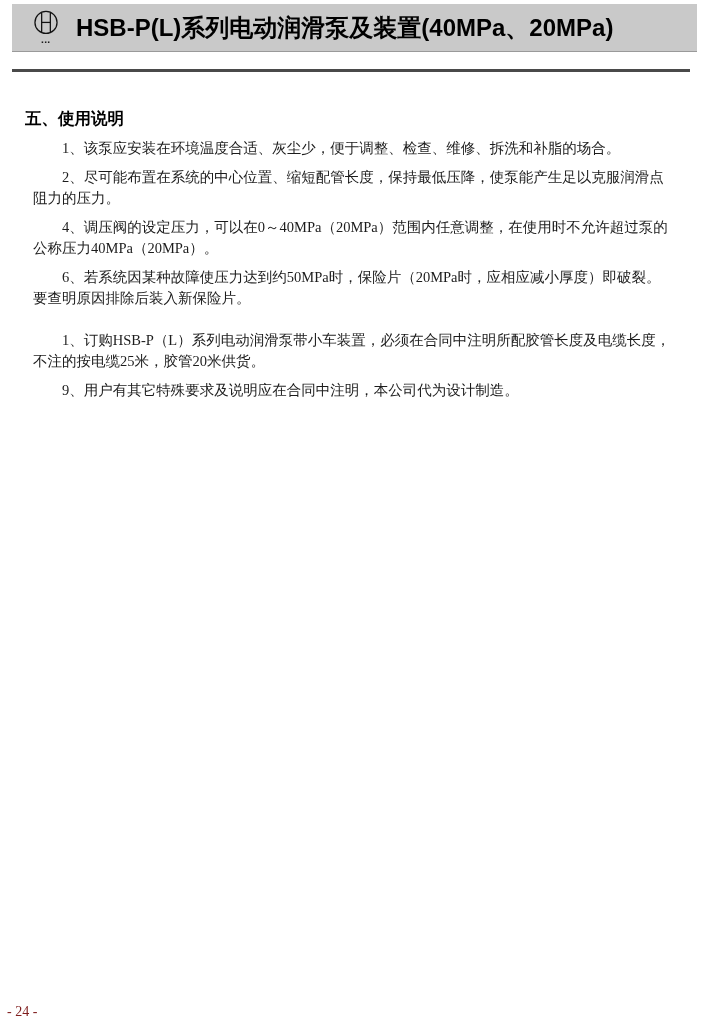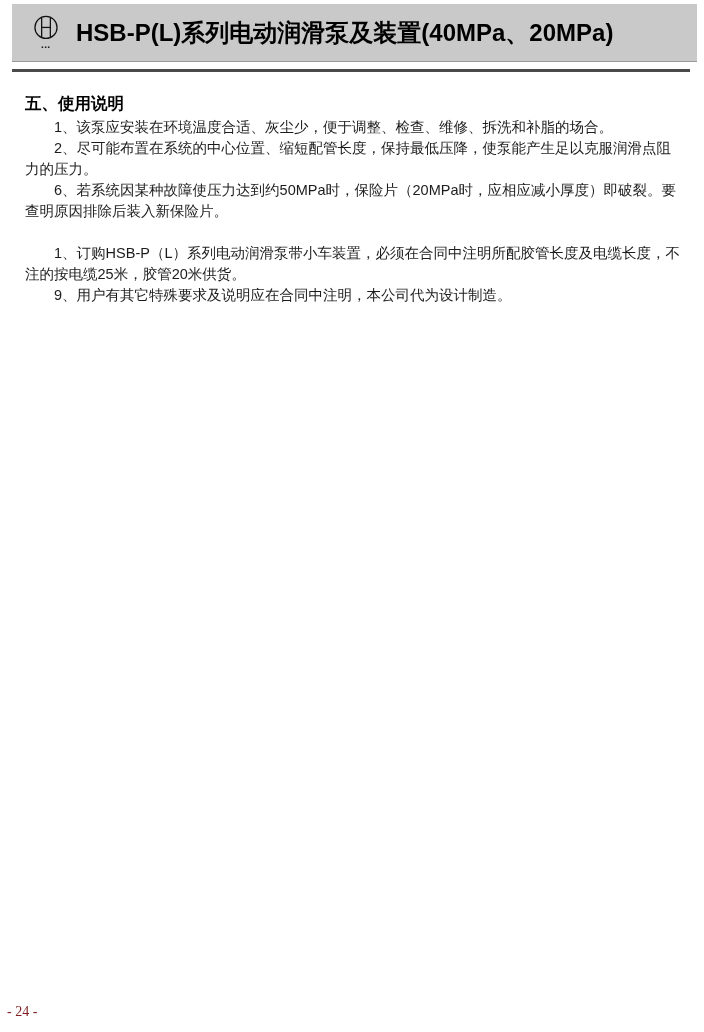--- a/index.html
+++ b/index.html
@@ -16,21 +16,21 @@
     background: #ffffff;
     font-family: "Liberation Sans", "DejaVu Sans", sans-serif;
     color: var(--text);
     overflow: hidden;
   }
   .header-bar {
     position: absolute;
     left: 12px;
     top: 4px;
     width: 685px;
-    height: 58px;
+    height: 48px;
     background: var(--header-bg);
     display: flex;
     align-items: center;
     border-bottom: 1px solid #9a9a9a;
   }
   .logo {
     margin-left: 17px;
     width: 34px;
     display: flex;
     flex-direction: column;
@@ -58,36 +58,37 @@
     position: absolute;
     left: 12px;
     top: 69px;
     width: 678px;
     height: 3px;
     background: var(--rule);
   }
   .content {
     position: absolute;
     left: 25px;
-    top: 92px;
+    top: 108px;
     width: 657px;
     font-size: 14.5px;
     line-height: 21px;
+    font-family: Liberation Serif, serif;
   }
   .section { margin: 0; }
   .section + .section { margin-top: 21px; }
   .section-heading {
     font-size: 16.5px;
     font-weight: bold;
     line-height: 22px;
     margin: 0 0 3px 0;
     color: #000;
   }
   .item {
-    margin: 0;
+    margin: 8px;
     text-indent: 2em;
     text-align: left;
     word-break: break-word;
   }
   .page-number {
     position: absolute;
     left: 7px;
     bottom: 12px;
     font-size: 14px;
     color: #7f1d1d;
@@ -115,20 +116,21 @@
   </div>
 
   <div class="header-rule"></div>
 
   <div class="content">
 
     <div class="section">
       <h2 class="section-heading">五、使用说明</h2>
       <p class="item">1、该泵应安装在环境温度合适、灰尘少，便于调整、检查、维修、拆洗和补脂的场合。</p>
       <p class="item">2、尽可能布置在系统的中心位置、缩短配管长度，保持最低压降，使泵能产生足以克服润滑点阻力的压力。</p>
+      <p class="item">4、调压阀的设定压力，可以在0～40MPa（20MPa）范围内任意调整，在使用时不允许超过泵的公称压力40MPa（20MPa）。</p>
       <p class="item">6、若系统因某种故障使压力达到约50MPa时，保险片（20MPa时，应相应减小厚度）即破裂。要查明原因排除后装入新保险片。</p>
     </div>
 
     <div class="section">
       <p class="item">1、订购HSB-P（L）系列电动润滑泵带小车装置，必须在合同中注明所配胶管长度及电缆长度，不注的按电缆25米，胶管20米供货。</p>
       <p class="item">9、用户有其它特殊要求及说明应在合同中注明，本公司代为设计制造。</p>
     </div>
 
   </div>
 

